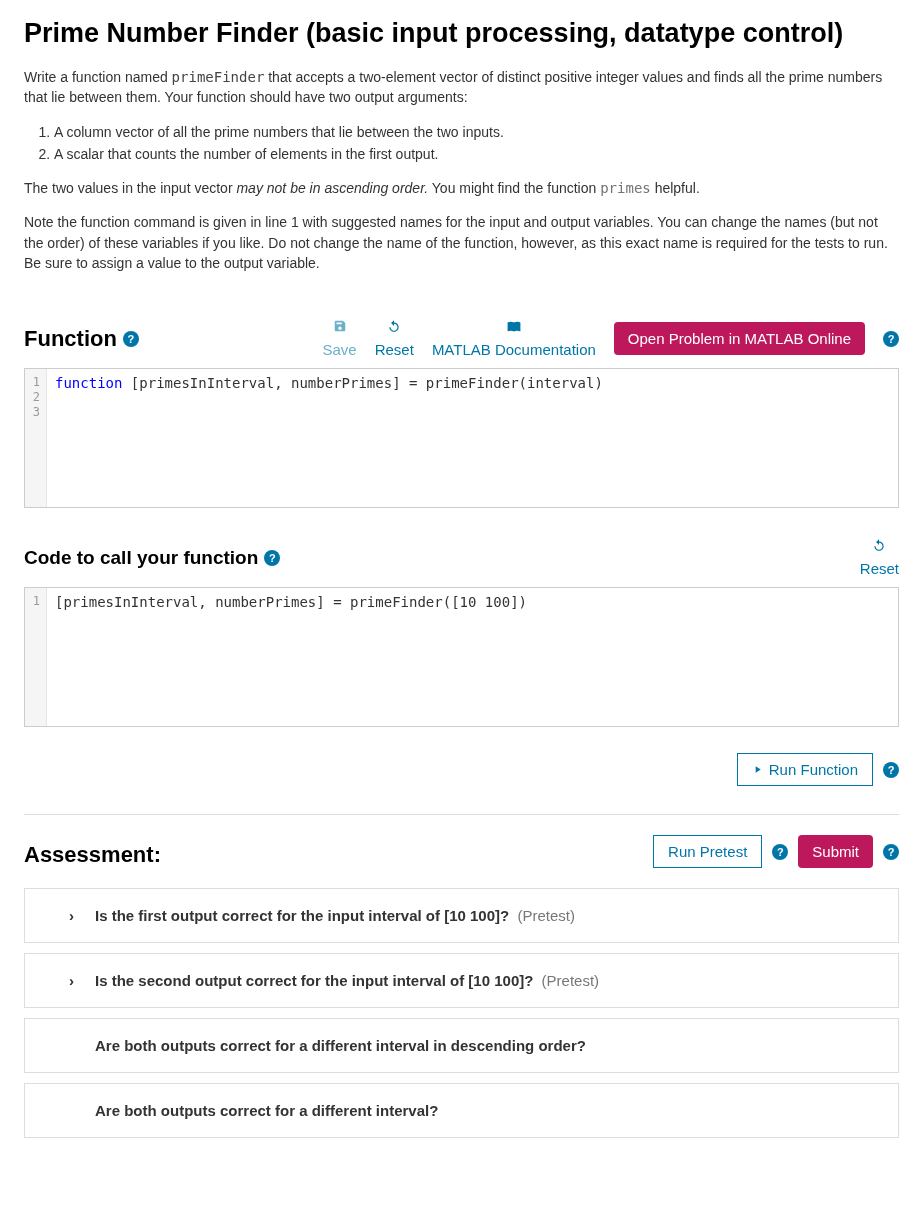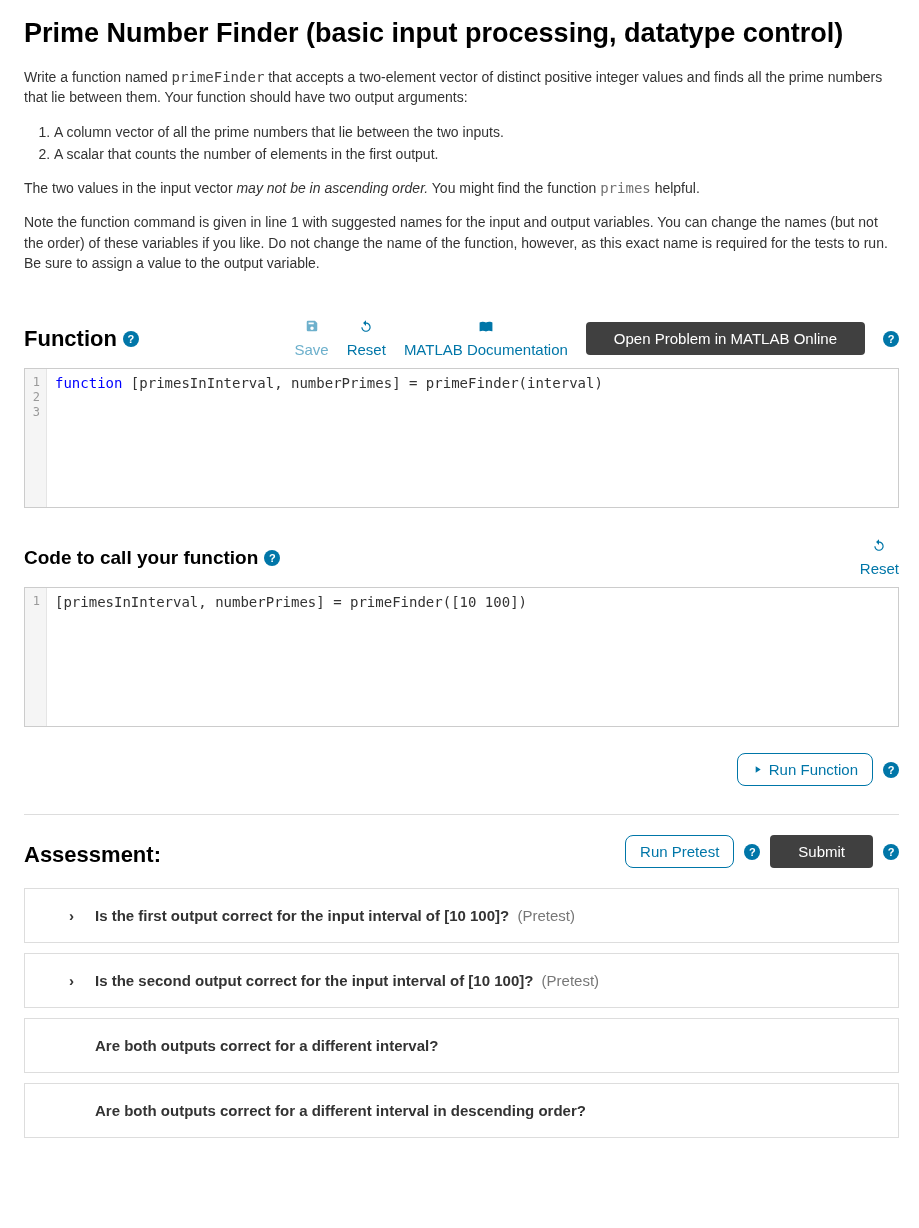--- a/index.html
+++ b/index.html
@@ -80,33 +80,33 @@
     color: #0076A8;
     font-size: 15px;
     display: inline-flex;
     align-items: center;
     gap: 5px;
     cursor: pointer;
     flex-direction: column;
   }
   .tool-link.disabled { color: #6db0cc; cursor: default; }
   .btn-primary {
-    background: #404040;
+    background: #be185d;
     color: #fff;
     border: none;
     border-radius: 4px;
-    padding: 8px 28px;
+    padding: 8px 14px;
     font-size: 15px;
     cursor: pointer;
   }
   .btn-outline {
     background: #fff;
     color: #0076A8;
     border: 1px solid #0076A8;
-    border-radius: 8px;
+    border-radius: 0;
     padding: 7px 14px;
     font-size: 15px;
     cursor: pointer;
     display: inline-flex;
     align-items: center;
     gap: 6px;
   }
 
   .editor {
     border: 1px solid #ccc;
@@ -302,21 +302,21 @@
       <div class="test-item">
         <span class="chev">›</span>
         <span><span class="tlabel">Is the first output correct for the input interval of [10 100]?</span><span class="tsuffix">  (Pretest)</span></span>
       </div>
       <div class="test-item">
         <span class="chev">›</span>
         <span><span class="tlabel">Is the second output correct for the input interval of [10 100]?</span><span class="tsuffix">  (Pretest)</span></span>
       </div>
       <div class="test-item">
         <span class="chev hidden">›</span>
-        <span><span class="tlabel">Are both outputs correct for a different interval?</span></span>
+        <span><span class="tlabel">Are both outputs correct for a different interval in descending order?</span></span>
       </div>
       <div class="test-item">
         <span class="chev hidden">›</span>
-        <span><span class="tlabel">Are both outputs correct for a different interval in descending order?</span></span>
+        <span><span class="tlabel">Are both outputs correct for a different interval?</span></span>
       </div>
     </div>
 
 </div>
 
 </body></html>

